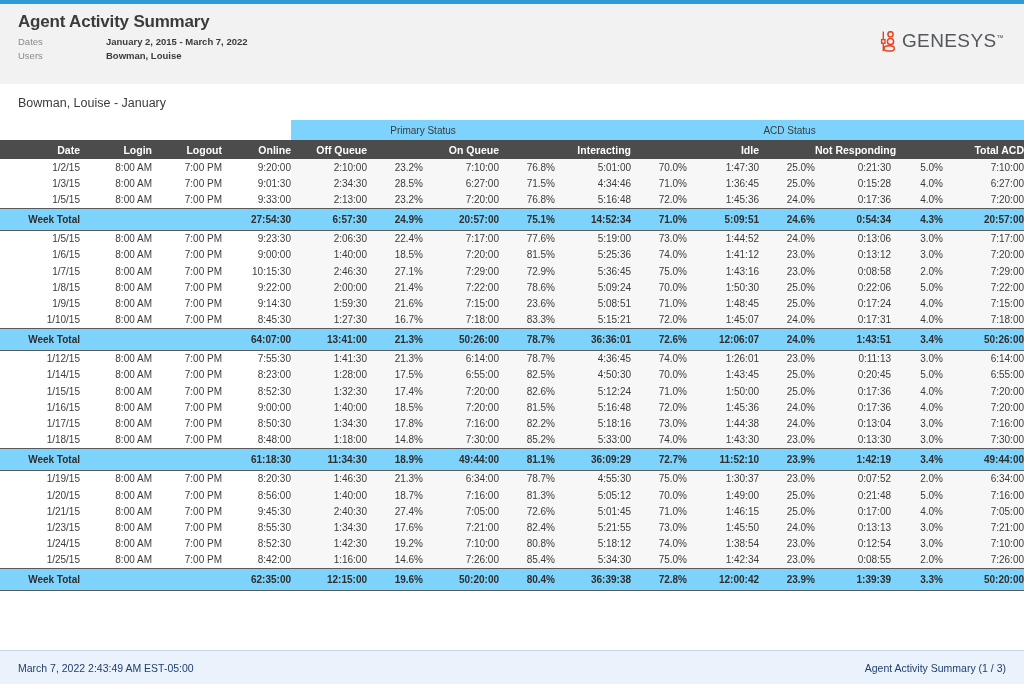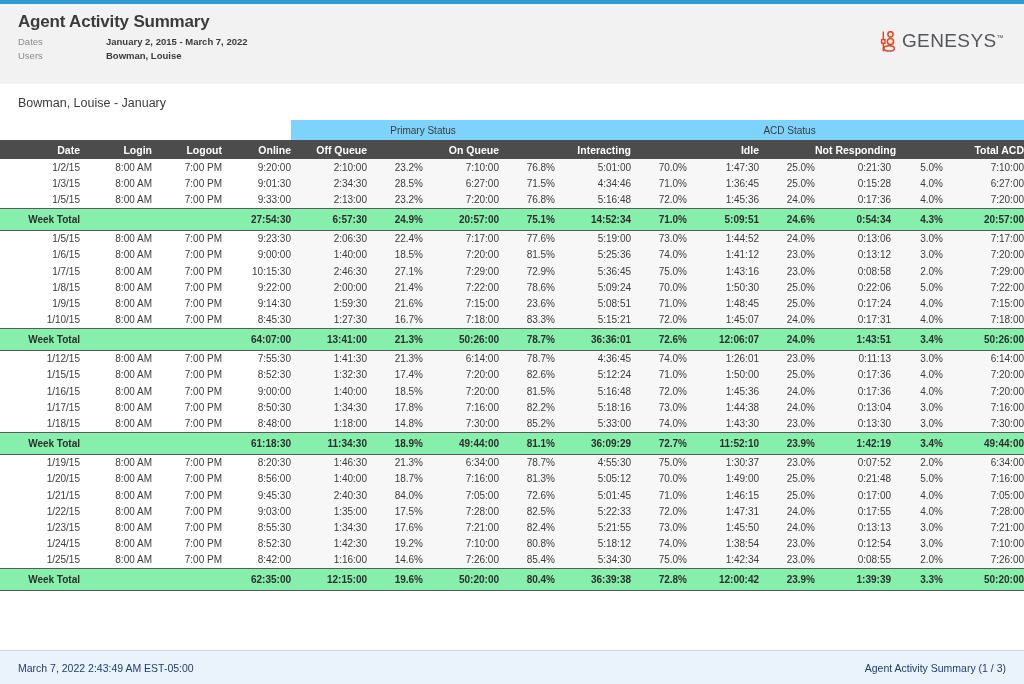--- a/index.html
+++ b/index.html
@@ -76,21 +76,21 @@
 
   
   tr.data-row td{height:16.2px;vertical-align:middle;color:#3b3b3b;}
   td.l{text-align:right;padding-left:7px;}
   td.r{text-align:right;padding-right:9px;}
   td.shade{background:#f7f7f7;}
 
   
   tr.total-row td{
     height:21px;vertical-align:middle;font-weight:bold;color:#2e2e2e;
-    background:#86efac;
+    background:#7dd3fc;
     border-top:1px solid #5a5a5a;
     border-bottom:1px solid #5a5a5a;
   }
 
   
   .footer{
     position:absolute;left:0;bottom:0;width:1024px;height:34px;
     background:#eaf2fb;
     border-top:1px solid #c8d8ea;
     display:flex;align-items:center;justify-content:space-between;
@@ -373,20 +373,37 @@
           <td class="r shade">78.7%</td>
           <td class="r shade">4:36:45</td>
           <td class="r shade">74.0%</td>
           <td class="r shade">1:26:01</td>
           <td class="r shade">23.0%</td>
           <td class="r shade">0:11:13</td>
           <td class="r shade">3.0%</td>
           <td class="r shade">6:14:00</td>
         </tr>
         <tr class="data-row">
+          <td class="l">1/14/15</td>
+          <td class="r">8:00 AM</td>
+          <td class="r">7:00 PM</td>
+          <td class="r">8:23:00</td>
+          <td class="r shade">1:28:00</td>
+          <td class="r shade">17.5%</td>
+          <td class="r shade">6:55:00</td>
+          <td class="r shade">82.5%</td>
+          <td class="r shade">4:50:30</td>
+          <td class="r shade">70.0%</td>
+          <td class="r shade">1:43:45</td>
+          <td class="r shade">25.0%</td>
+          <td class="r shade">0:20:45</td>
+          <td class="r shade">5.0%</td>
+          <td class="r shade">6:55:00</td>
+        </tr>
+        <tr class="data-row">
           <td class="l">1/15/15</td>
           <td class="r">8:00 AM</td>
           <td class="r">7:00 PM</td>
           <td class="r">8:52:30</td>
           <td class="r shade">1:32:30</td>
           <td class="r shade">17.4%</td>
           <td class="r shade">7:20:00</td>
           <td class="r shade">82.6%</td>
           <td class="r shade">5:12:24</td>
           <td class="r shade">71.0%</td>
@@ -497,47 +514,30 @@
           <td class="r shade">0:21:48</td>
           <td class="r shade">5.0%</td>
           <td class="r shade">7:16:00</td>
         </tr>
         <tr class="data-row">
           <td class="l">1/21/15</td>
           <td class="r">8:00 AM</td>
           <td class="r">7:00 PM</td>
           <td class="r">9:45:30</td>
           <td class="r shade">2:40:30</td>
-          <td class="r shade">84.0%</td>
+          <td class="r shade">27.4%</td>
           <td class="r shade">7:05:00</td>
           <td class="r shade">72.6%</td>
           <td class="r shade">5:01:45</td>
           <td class="r shade">71.0%</td>
           <td class="r shade">1:46:15</td>
           <td class="r shade">25.0%</td>
           <td class="r shade">0:17:00</td>
           <td class="r shade">4.0%</td>
           <td class="r shade">7:05:00</td>
-        </tr>
-        <tr class="data-row">
-          <td class="l">1/22/15</td>
-          <td class="r">8:00 AM</td>
-          <td class="r">7:00 PM</td>
-          <td class="r">9:03:00</td>
-          <td class="r shade">1:35:00</td>
-          <td class="r shade">17.5%</td>
-          <td class="r shade">7:28:00</td>
-          <td class="r shade">82.5%</td>
-          <td class="r shade">5:22:33</td>
-          <td class="r shade">72.0%</td>
-          <td class="r shade">1:47:31</td>
-          <td class="r shade">24.0%</td>
-          <td class="r shade">0:17:55</td>
-          <td class="r shade">4.0%</td>
-          <td class="r shade">7:28:00</td>
         </tr>
         <tr class="data-row">
           <td class="l">1/23/15</td>
           <td class="r">8:00 AM</td>
           <td class="r">7:00 PM</td>
           <td class="r">8:55:30</td>
           <td class="r shade">1:34:30</td>
           <td class="r shade">17.6%</td>
           <td class="r shade">7:21:00</td>
           <td class="r shade">82.4%</td>

